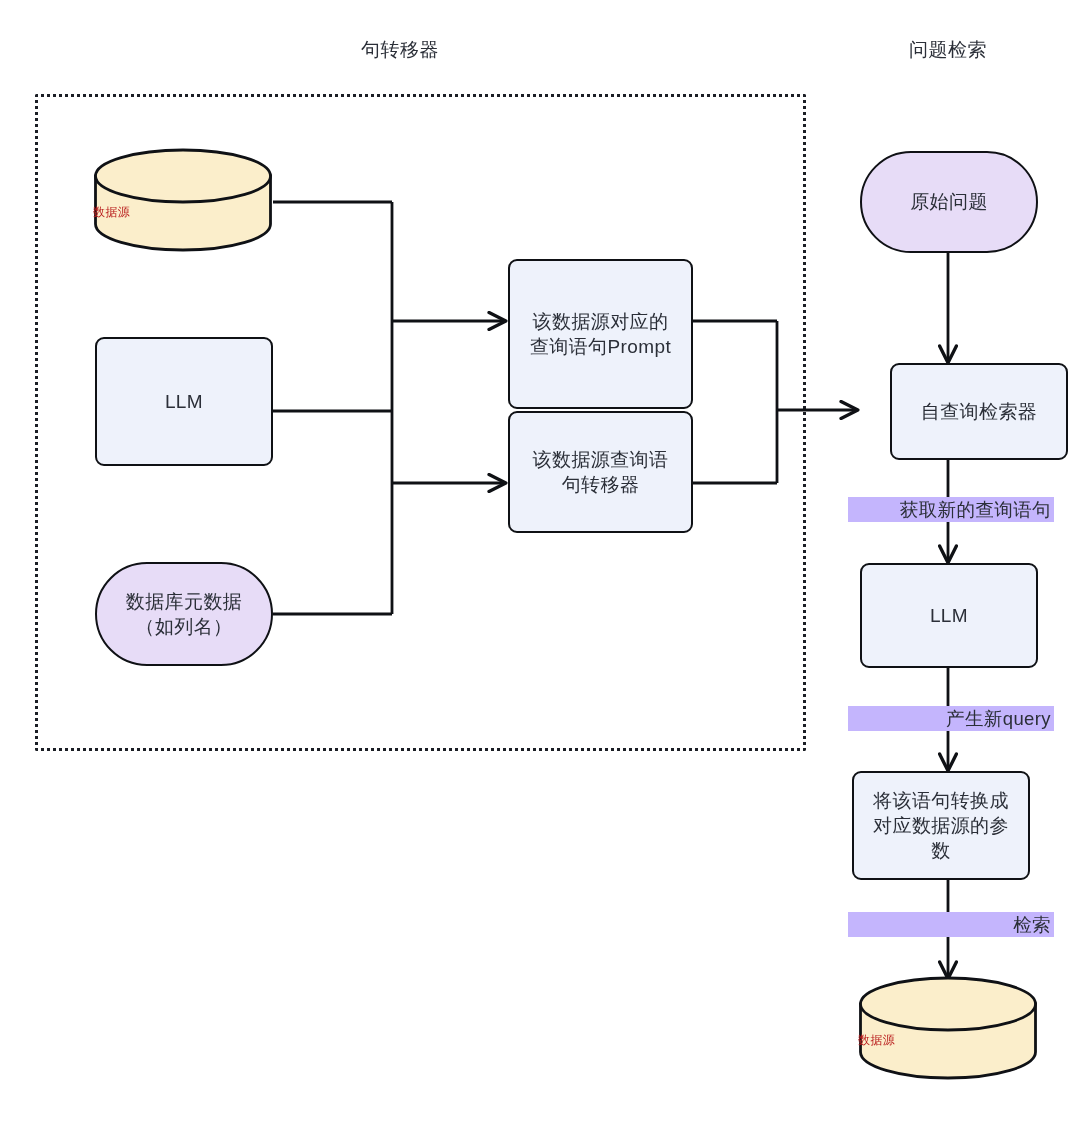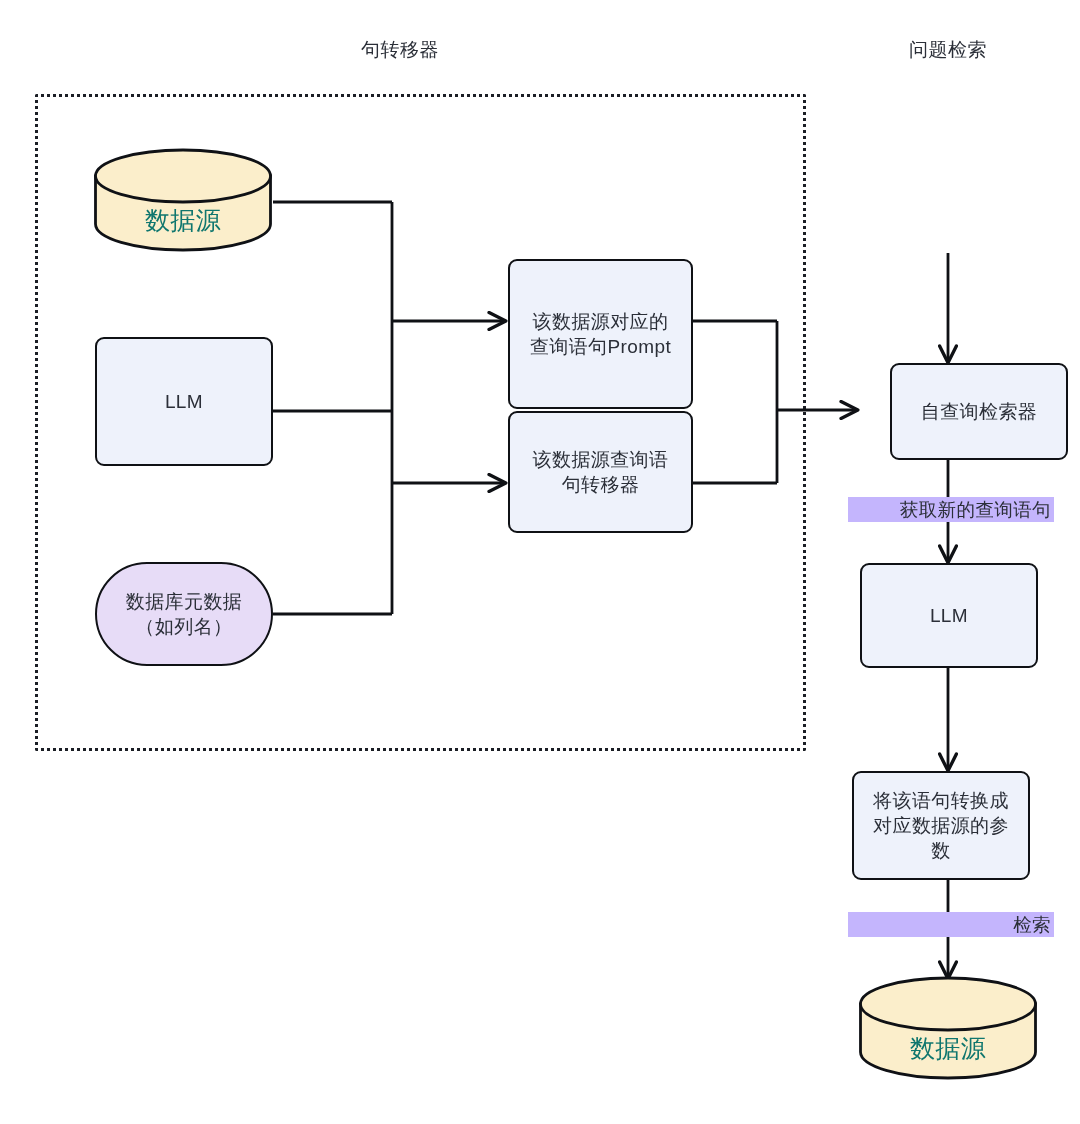--- a/index.html
+++ b/index.html
@@ -53,23 +53,23 @@
     white-space: pre-line;
   }
   
   .cylinder {
     position: absolute;
   }
   .cyl-text {
     position: absolute;
     left: 0;
     width: 100%;
-    text-align: center;
-    font-size: 25px;
-    color: #0f766e;
+    text-align: left;
+    font-size: 12px;
+    color: #b91c1c;
     letter-spacing: 0.4px;
   }
   .col-title {
     position: absolute;
     font-size: 19px;
     color: #2b2f38;
     letter-spacing: 0.5px;
     text-align: center;
     white-space: nowrap;
   }
@@ -149,31 +149,35 @@
   <div class="node rect" style="left:508px; top:259px; width:185px; height:150px;">
     <span class="node-label">该数据源对应的
 查询语句Prompt</span>
   </div>
 
   <div class="node rect" style="left:508px; top:411px; width:185px; height:122px;">
     <span class="node-label">该数据源查询语
 句转移器</span>
   </div>
 
+  <div class="node stadium" style="left:860px; top:151px; width:178px; height:102px;">
+    <span class="node-label">原始问题</span>
+  </div>
 
   <div class="node rect" style="left:860px; top:363px; width:178px; height:97px;margin-left:30px;">
     <span class="node-label">自查询检索器</span>
   </div>
 
   <div class="edge-label" style="left:848px; top:497px; width:200px;">获取新的查询语句</div>
 
   <div class="node rect" style="left:860px; top:563px; width:178px; height:105px;">
     <span class="node-label">LLM</span>
   </div>
 
+  <div class="edge-label" style="left:848px; top:706px; width:200px;">产生新query</div>
 
   <div class="node rect" style="left:852px; top:771px; width:178px; height:109px;">
     <span class="node-label">将该语句转换成
 对应数据源的参
 数</span>
   </div>
 
   <div class="edge-label" style="left:848px; top:912px; width:200px;">检索</div>
 
   <div class="cylinder" style="left:858px; top:976px; width:180px; height:104px;">

